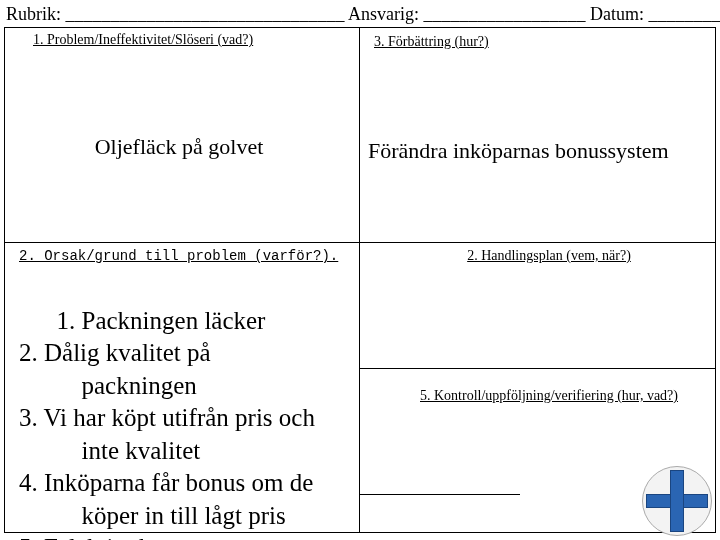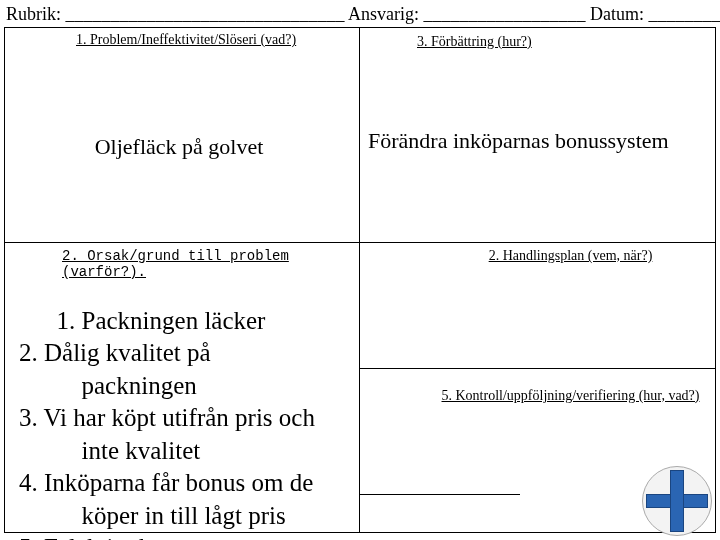--- a/index.html
+++ b/index.html
@@ -42,21 +42,20 @@
   .cell {
     position: absolute;
     width: 100%;
     padding: 2px 6px 4px 14px;
   }
   .cell-heading {
     font-size: 14px;
     text-decoration: underline;
     padding: 2px 0 0 14px;
     text-align: left;
-    margin-left: 43px;
   }
   .cell-heading.center { text-align: center; }
   .divider-left {
     position: absolute;
     left: 0; width: 100%;
     border-top: 1px solid #000;
   }
   .body-big {
     font-size: 22px;
   }
@@ -122,21 +121,21 @@
 4. Inköparna får bonus om de
           köper in till lågt pris
 5. Felaktigt bonussystem</span>
     </div>
   </div>
 
   <div class="col-right">
     <div class="cell" style="top:2px;">
       <div class="cell-heading" style="padding-left:0;">3. Förbättring (hur?)</div>
     </div>
-    <div class="cell body-big" style="top:98px; padding-left:8px; padding-right:7px;">
+    <div class="cell body-big" style="top:108px; padding-left:8px; padding-right:7px;">
       <span>Förändra inköparnas bonussystem</span>
     </div>
 
     <div class="right-col-divider" style="top:214px;"></div>
     <div class="cell" style="top:216px;">
       <div class="cell-heading center">2. Handlingsplan (vem, när?)</div>
     </div>
 
     <div class="right-col-divider" style="top:340px;"></div>
     <div class="cell" style="top:356px;">

